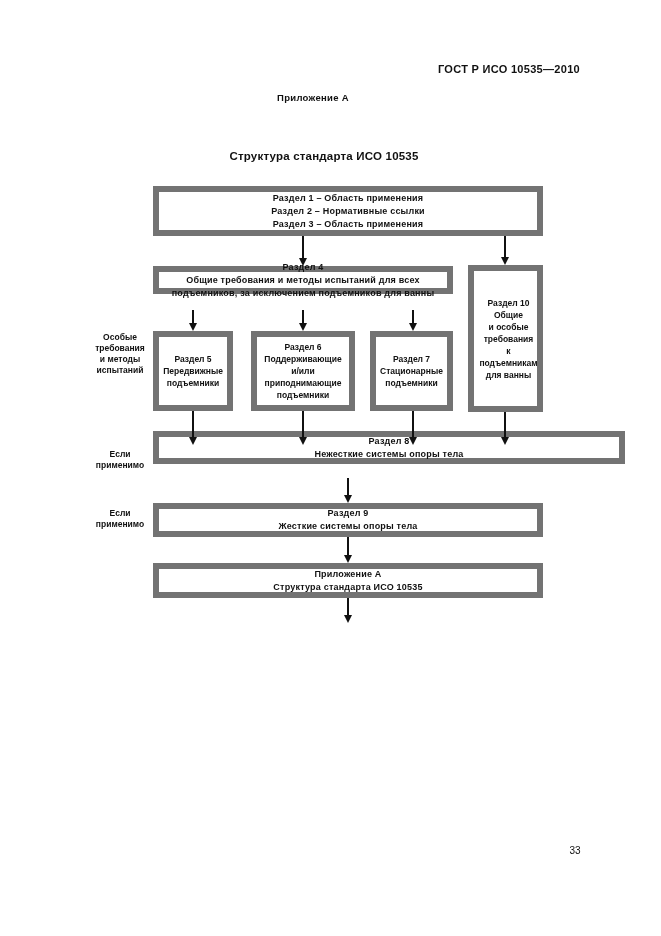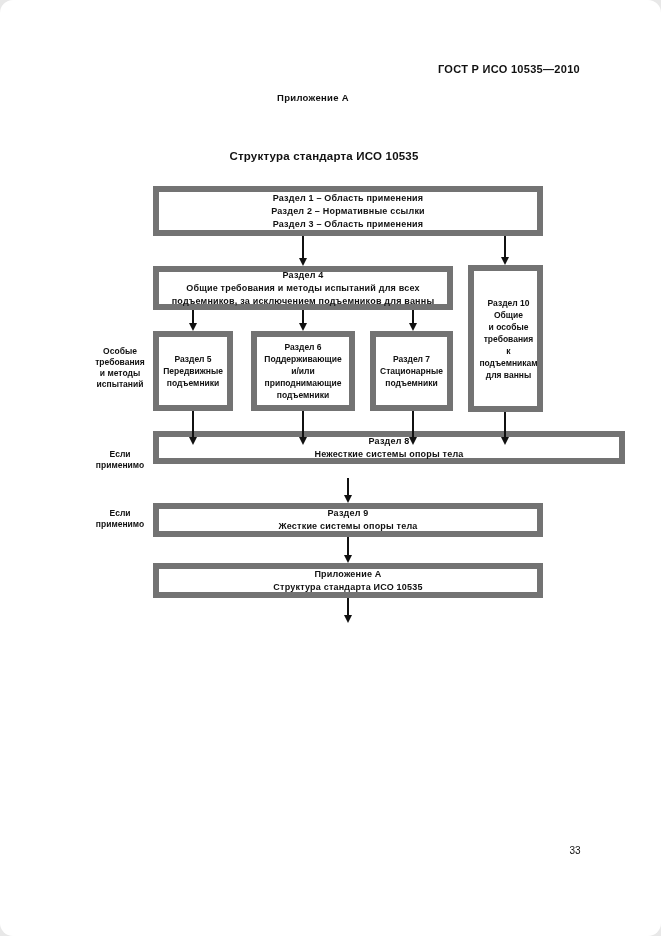--- a/index.html
+++ b/index.html
@@ -5,21 +5,20 @@
   html, body { margin: 0; padding: 0; background: #e8e8e8; }
   .page {
     position: relative;
     width: 661px;
     height: 936px;
     margin: 0 auto;
     background: #ffffff;
     font-family: "Liberation Sans", sans-serif;
     color: #111111;
     overflow: hidden;
-    border-radius: 13px;
   }
   .hdr {
     position: absolute;
     top: 63px;
     left: 0;
     width: 580px;
     text-align: right;
     font-size: 11px;
     font-weight: bold;
     letter-spacing: 0.3px;
@@ -105,21 +104,21 @@
   <div class="annex">
     <div>Приложение А</div>
   </div>
 
   <div class="title">Структура стандарта ИСО 10535</div>
 
   <div class="fbox b-lg" style="left:153px; top:186px; width:390px; height:50px;">Раздел 1 – Область применения
 Раздел 2 – Нормативные ссылки
 Раздел 3 – Область применения</div>
 
-  <div class="fbox b-lg" style="left:153px; top:266px; width:300px; height:44px;">Раздел 4
+  <div class="fbox b-lg" style="left:153px; top:266px; width:300px; height:28px;">Раздел 4
 Общие требования и методы испытаний для всех
 подъемников, за исключением подъемников для ванны</div>
 
   <div class="fbox b-sm" style="left:468px; top:265px; width:75px; height:147px;padding-left:7px;">Раздел 10
 Общие
 и особые
 требования
 к подъемникам
 для ванны</div>
 
@@ -140,21 +139,21 @@
   <div class="fbox b-lg" style="left:153px; top:431px; width:472px; height:33px;">Раздел 8
 Нежесткие системы опоры тела</div>
 
   <div class="fbox b-lg" style="left:153px; top:503px; width:390px; height:34px;">Раздел 9
 Жесткие системы опоры тела</div>
 
   <div class="fbox b-lg" style="left:153px; top:563px; width:390px; height:35px;">Приложение А
 Структура стандарта ИСО 10535</div>
 
 
-  <div class="side-label" style="left:85px; top:346px;">Особые
+  <div class="side-label" style="left:85px; top:332px;">Особые
 требования
 и методы
 испытаний</div>
 
   <div class="side-label" style="left:85px; top:449px;">Если
 применимо</div>
 
   <div class="side-label" style="left:85px; top:508px;">Если
 применимо</div>
 

